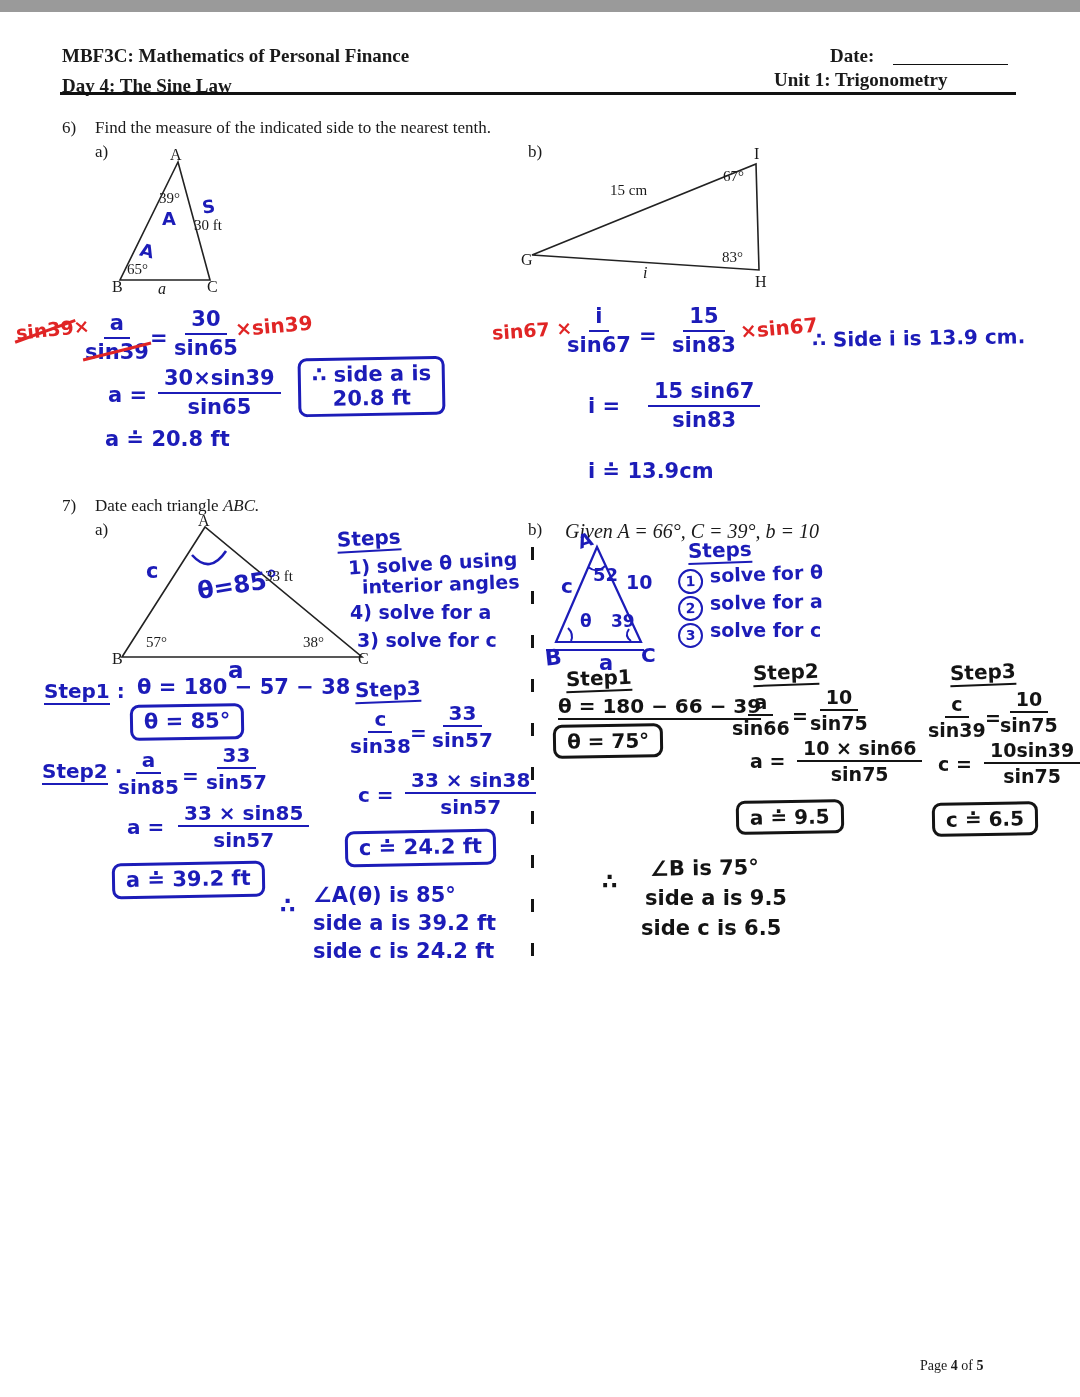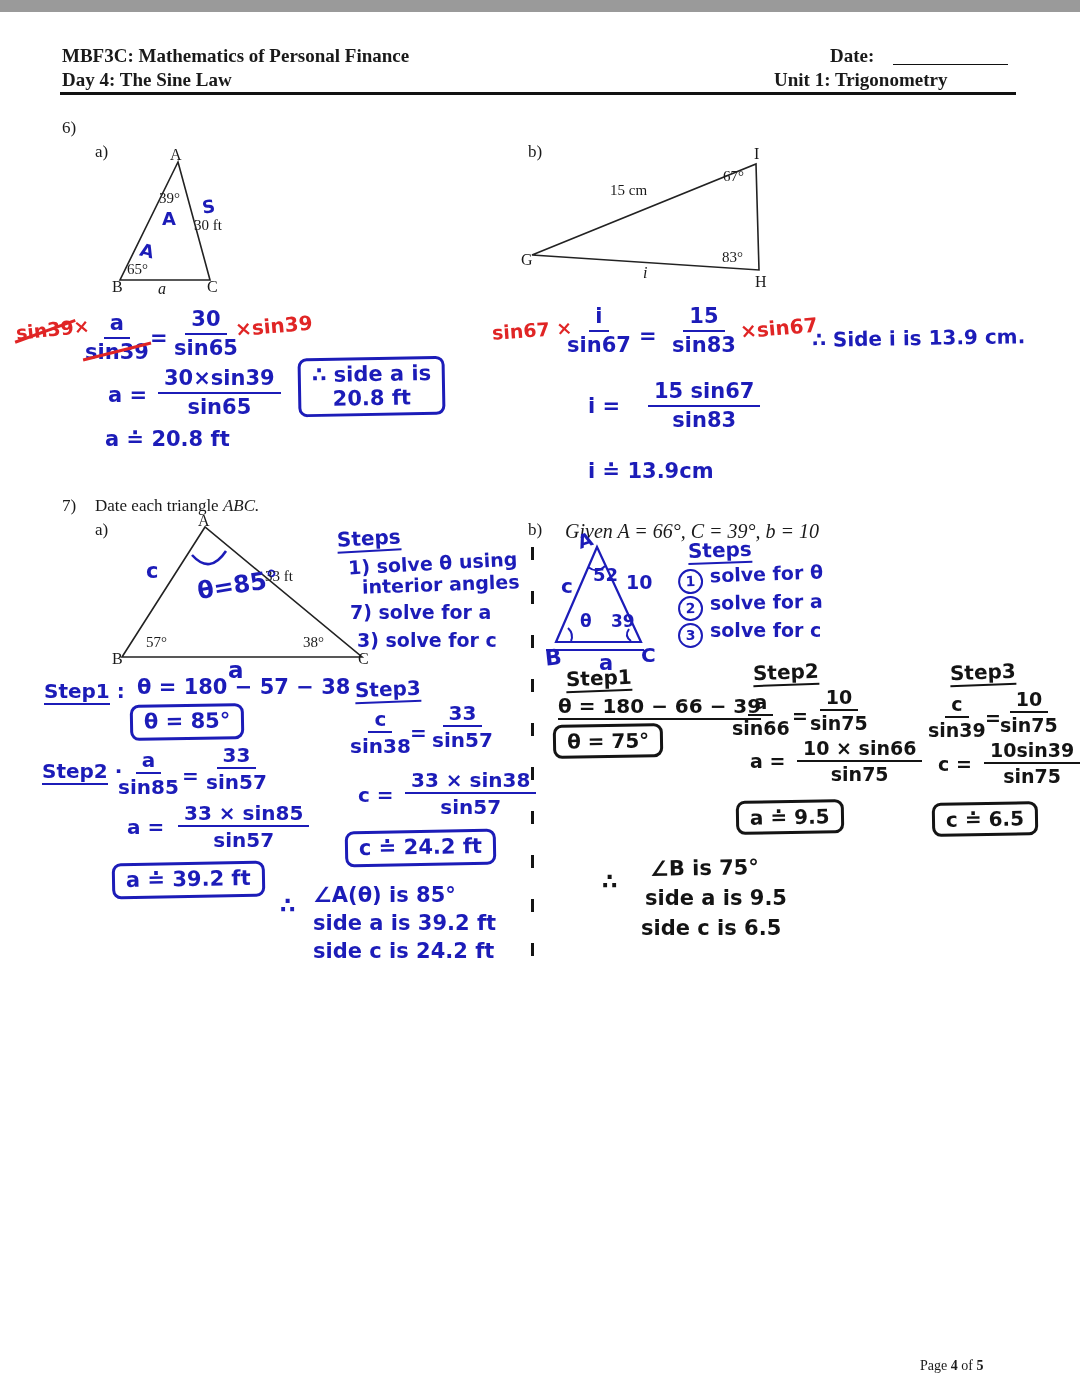--- a/index.html
+++ b/index.html
@@ -28,25 +28,26 @@
   .dashes{width:3px;background:repeating-linear-gradient(180deg,#141414 0 13px,transparent 13px 44px);}
 </style>
 </head>
 <body>
 
 <div class="page">
 
   <div class="abs b" style="left:62px;top:33px;font-size:19px">MBF3C: Mathematics of Personal Finance</div>
   <div class="abs b" style="left:830px;top:33px;font-size:19px">Date:</div>
   <div class="abs" style="left:893px;top:36px;width:115px;height:16px;border-bottom:1.6px solid #111"></div>
-  <div class="abs b" style="left:62px;top:57px;font-size:19px">Day 4: The Sine Law</div>
+  <div class="abs b" style="left:62px;top:63px;font-size:19px">Day 4: The Sine Law</div>
   <div class="abs b" style="left:774px;top:57px;font-size:19px">Unit 1: Trigonometry</div>
   <div class="abs rule" style="left:60px;top:80px;width:956px;height:3px"></div>
 
   <div class="abs" style="left:62px;top:106px;font-size:17px">6)</div>
+  <div class="abs" style="left:95px;top:106px;font-size:17px">Find the measure of the indicated side to the nearest tenth.</div>
 
   <div class="abs" style="left:95px;top:130px;font-size:17px">a)</div>
   <svg class="abs" style="left:100px;top:136px" width="150" height="140">
     <path d="M78 14 L20 132 L110 132 Z" fill="none" stroke="#222" stroke-width="1.6"></path>
   </svg>
   <div class="abs" style="left:170px;top:134px;font-size:16px">A</div>
   <div class="abs" style="left:159px;top:178px;font-size:15px">39°</div>
   <div class="abs hw" style="left:162px;top:197px;font-size:18px">A</div>
   <div class="abs hw" style="left:202px;top:185px;font-size:18px;transform:rotate(-8deg)">S</div>
   <div class="abs" style="left:194px;top:205px;font-size:15px">30 ft</div>
@@ -123,21 +124,21 @@
   <div class="abs" style="left:265px;top:556px;font-size:15px">33 ft</div>
   <div class="abs" style="left:146px;top:622px;font-size:15px">57°</div>
   <div class="abs" style="left:303px;top:622px;font-size:15px">38°</div>
   <div class="abs" style="left:112px;top:638px;font-size:16px">B</div>
   <div class="abs" style="left:358px;top:638px;font-size:16px">C</div>
   <div class="abs hw" style="left:228px;top:646px;font-size:23px">a</div>
 
   <div class="abs hw u" style="left:337px;top:515px;font-size:20px;transform:rotate(-3deg)">Steps</div>
   <div class="abs hw" style="left:348px;top:541px;font-size:19px;transform:rotate(-3deg)">1) solve θ using</div>
   <div class="abs hw" style="left:362px;top:562px;font-size:19px;transform:rotate(-2deg)">interior angles</div>
-  <div class="abs hw" style="left:350px;top:590px;font-size:19px">7) solve for a</div>
+  <div class="abs hw" style="left:350px;top:590px;font-size:19px">4) solve for a</div>
   <div class="abs hw" style="left:357px;top:618px;font-size:19px">3) solve for c</div>
 
   <div class="abs dashes" style="left:531px;top:535px;height:425px"></div>
 
   <div class="abs" style="left:528px;top:508px;font-size:17px">b)</div>
   <div class="abs it" style="left:565px;top:508px;font-size:20px">Given A = 66°, C = 39°, b = 10</div>
   <svg class="abs" style="left:540px;top:515px" width="120" height="135">
     <path d="M57 20 L16 115 L101 115 Z" fill="none" stroke="#1c1cb8" stroke-width="2.2"></path>
     <path d="M6 123 L104 123" fill="none" stroke="#1c1cb8" stroke-width="2.2"></path>
     <path d="M48 40 Q57 47 65 39" fill="none" stroke="#1c1cb8" stroke-width="2"></path>

